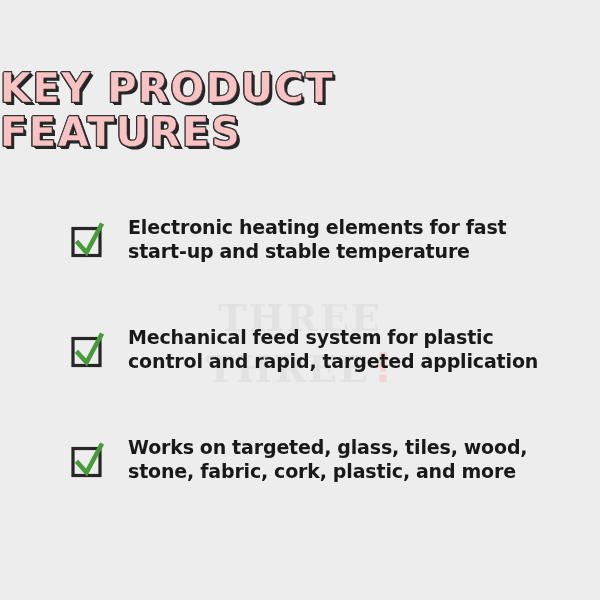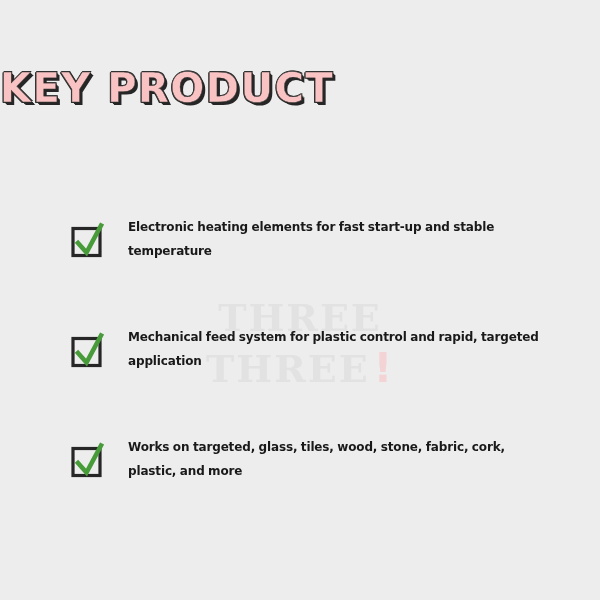--- a/index.html
+++ b/index.html
@@ -111,39 +111,40 @@
     height: 40px;
     overflow: visible;
   }
   .feature-text {
     flex: 1 1 auto;
     margin-left: 24px;
     margin-top: 10px;
     padding-right: 55px;
     font-family: "DejaVu Sans", "Liberation Sans", sans-serif;
     font-weight: 600;
-    font-size: 12px;
+    font-size: 19px;
     line-height: 24px;
     letter-spacing: -0.15px;
     color: #191919;
     word-spacing: -0.5px;
   }
 </style>
 </head>
 <body>
 
 <div id="poster">
 
   <div class="watermark">
     <span class="wm-line">THREE</span>
     <span class="wm-line"><span>THREE</span><span class="wm-bang">!</span></span>
   </div>
 
   <div class="title-wrap">
     <span class="title-line">KEY PRODUCT</span>
+    <span class="title-line">FEATURES</span>
   </div>
 
   <div class="features">
 
     <div class="feature-row">
       <span class="check-box">
         <svg viewBox="0 0 34 40" xmlns="http://www.w3.org/2000/svg" aria-hidden="true">
           <rect x="3" y="11.5" width="27" height="27" fill="none" stroke="#262626" stroke-width="3.2"></rect>
           <path d="M 8 26 L 16.5 35.5 L 31 8.5" fill="none" stroke="#479b38" stroke-width="4.6" stroke-linecap="square" stroke-linejoin="miter"></path>
         </svg>

